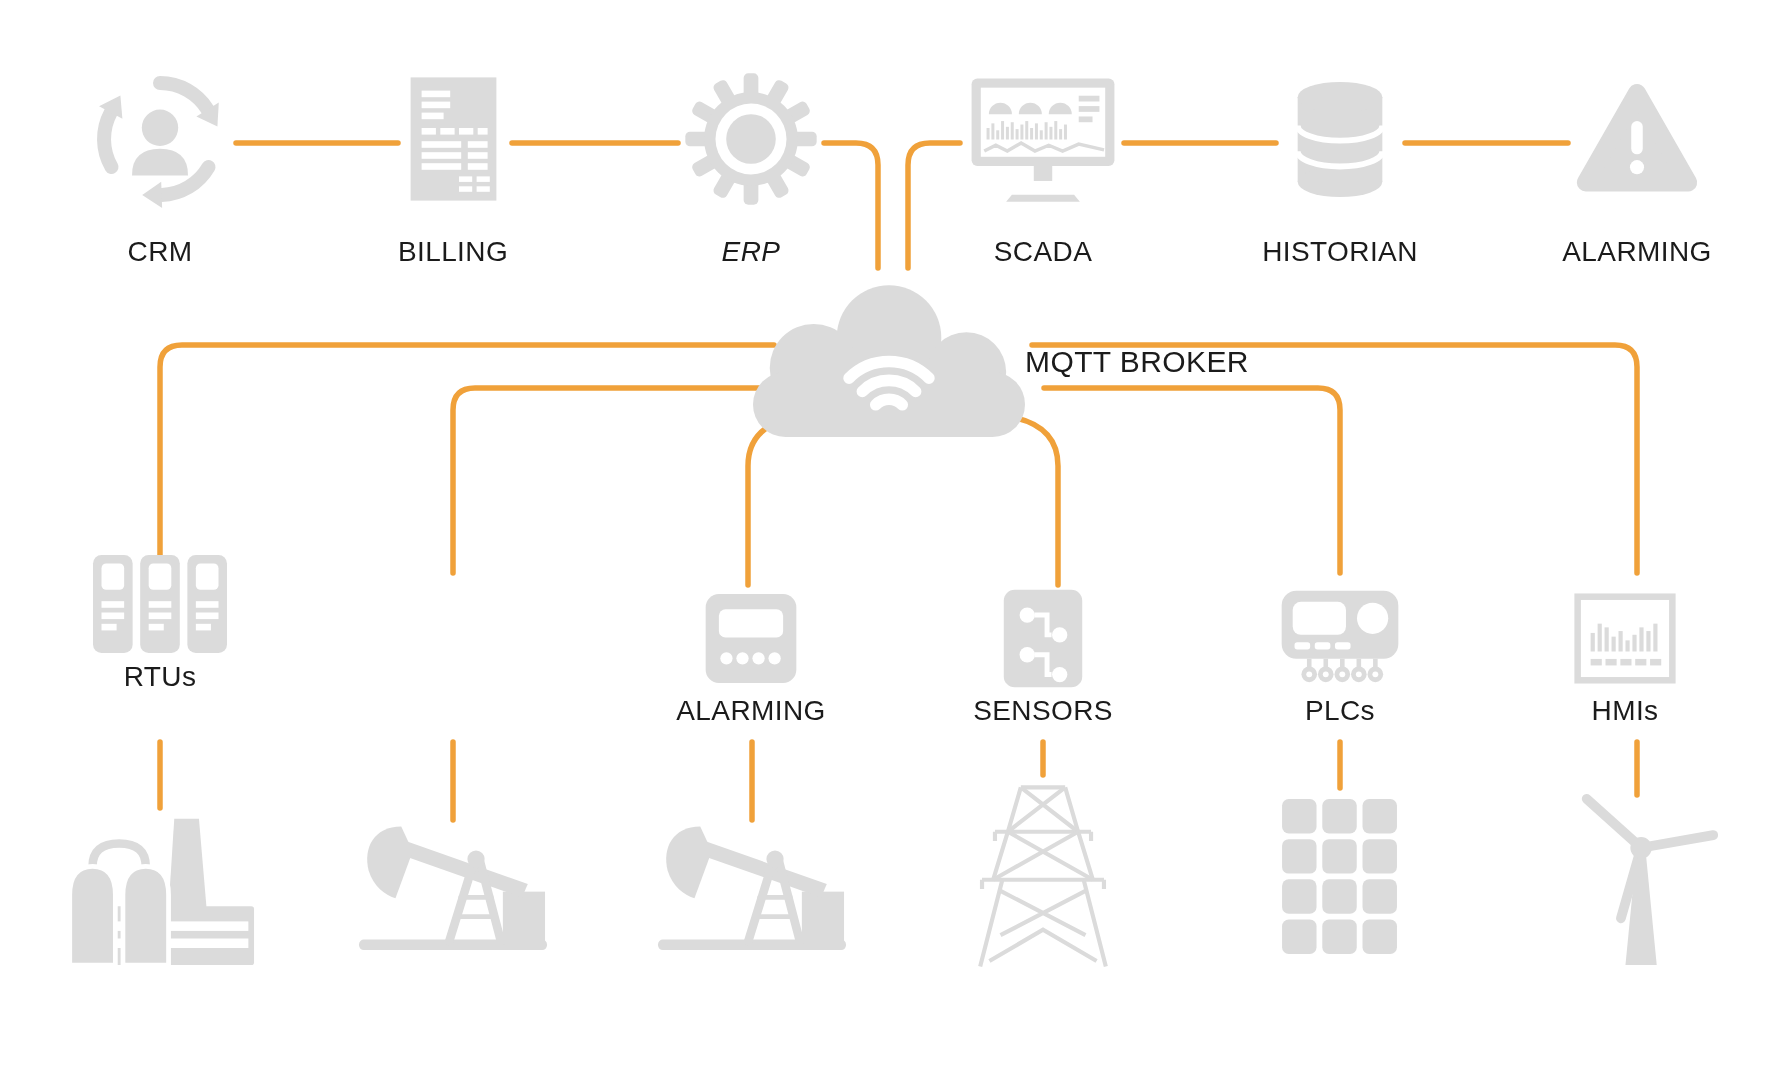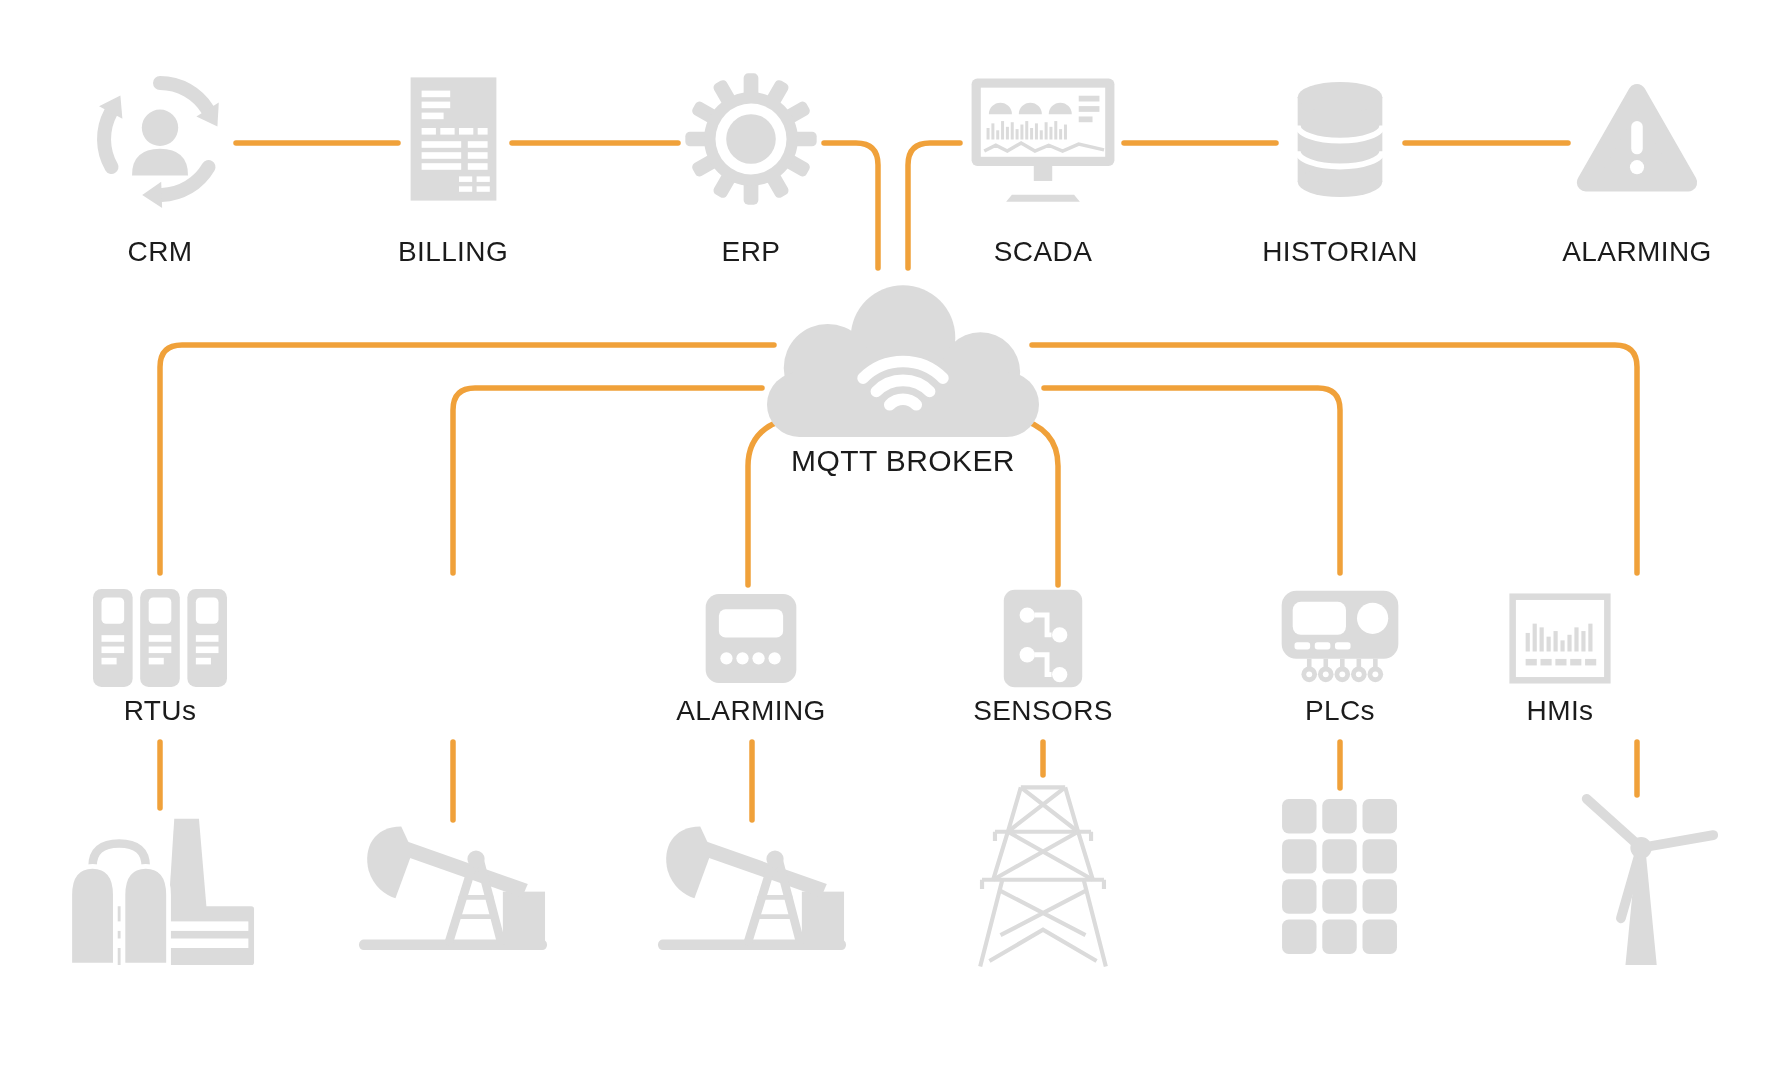--- a/index.html
+++ b/index.html
@@ -6,21 +6,21 @@
   body{width:1787px;height:1080px;position:relative;background:#fff;font-family:"Liberation Sans",sans-serif;overflow:hidden;}
   .stage{position:absolute;left:0;top:0;width:1787px;height:1080px;background:var(--bg,#fff);}
   .wires{position:absolute;left:0;top:0;z-index:1;}
   .wires path{stroke:var(--accent,#F0A13A);stroke-width:5.5;fill:none;stroke-linecap:round;}
   .cell{position:absolute;width:260px;display:flex;flex-direction:column;align-items:center;z-index:2;}
   .icon-box{display:flex;align-items:center;justify-content:center;}
   .top .icon-box{height:150px;}
   .dev .icon-box{height:104px;}
   .lbl{font-size:28px;color:var(--text,#1B1B1B);letter-spacing:.4px;margin-top:22px;white-space:nowrap;}
   .dev .lbl{margin-top:5px;}
-  .broker{position:absolute;left:753px;top:280px;width:300px;display:flex;flex-direction:column;align-items:center;z-index:2;justify-content:space-between;}
+  .broker{position:absolute;left:753px;top:280px;width:300px;display:flex;flex-direction:row;align-items:center;z-index:2;justify-content:space-between;}
   .broker .lbl{margin-top:3px;font-size:30px;}
   .field{position:absolute;z-index:2;}
   svg .g{fill:var(--gray,#DBDBDB);}
   svg .w{fill:#fff;}
   svg .gs{stroke:var(--gray,#DBDBDB);fill:none;}
   svg .ws{stroke:#fff;fill:none;}
 </style>
 </head>
 <body>
 
@@ -92,21 +92,21 @@
           <rect x="50" y="94" width="12" height="5"></rect>
             <rect x="66" y="94" width="12" height="5"></rect>
           <rect x="50" y="103" width="12" height="5"></rect>
             <rect x="66" y="103" width="12" height="5"></rect>
         </g>
       </svg>
     </div>
     <div class="lbl">BILLING</div>
   </div>
 
-  <div class="cell top" style="left:621px;top:64px;">
+  <div class="cell top" style="left:621px;top:64px;font-style:italic;">
     <div class="icon-box">
       <svg width="134" height="134" viewBox="0 0 100 100">
         <g class="g">
           <g>
             <rect x="44.5" y="1" width="11" height="18" rx="3.5"></rect>
             <rect x="44.5" y="1" width="11" height="18" rx="3.5" transform="rotate(30 50 50)"></rect>
             <rect x="44.5" y="1" width="11" height="18" rx="3.5" transform="rotate(60 50 50)"></rect>
             <rect x="44.5" y="1" width="11" height="18" rx="3.5" transform="rotate(90 50 50)"></rect>
             <rect x="44.5" y="1" width="11" height="18" rx="3.5" transform="rotate(120 50 50)"></rect>
             <rect x="44.5" y="1" width="11" height="18" rx="3.5" transform="rotate(150 50 50)"></rect>
@@ -202,21 +202,21 @@
         <g class="ws" stroke-width="11" stroke-linecap="round">
           <path d="M 91.8 93.8 A 54 54 0 0 1 168.2 93.8"></path>
           <path d="M 104.5 106.5 A 36 36 0 0 1 155.5 106.5"></path>
           <path d="M 117.3 119.3 A 18 18 0 0 1 142.7 119.3"></path>
         </g>
       </svg>
     </div>
     <div class="lbl">MQTT BROKER</div>
   </div>
 
-  <div class="cell dev" style="left:30px;top:586px;">
+  <div class="cell dev" style="left:30px;top:552px;">
     <div class="icon-box">
       <svg width="138" height="100" viewBox="0 0 146 106">
         <g class="g">
           <rect x="2" y="1" width="42" height="104" rx="9"></rect>
           <rect x="52" y="1" width="42" height="104" rx="9"></rect>
           <rect x="102" y="1" width="42" height="104" rx="9"></rect>
         </g>
         <g class="w">
           <rect x="11" y="10" width="24" height="28" rx="5"></rect>
             <rect x="11" y="50" width="24" height="7"></rect>
@@ -300,21 +300,21 @@
             <circle cx="52" cy="95" r="3.2"></circle>
             <circle cx="70" cy="95" r="3.2"></circle>
             <circle cx="88" cy="95" r="3.2"></circle>
             <circle cx="106" cy="95" r="3.2"></circle>
         </g>
       </svg>
     </div>
     <div class="lbl">PLCs</div>
   </div>
 
-  <div class="cell dev" style="left:1430px;top:586px;">
+  <div class="cell dev" style="left:1495px;top:586px;">
     <div class="icon-box">
       <svg width="104" height="93" viewBox="0 0 112 100">
         <rect class="gs" x="5" y="5" width="102" height="90" stroke-width="7"></rect>
         <g class="g">
           <rect x="19" y="44" width="4.5" height="20"></rect>
             <rect x="26.5" y="34" width="4.5" height="30"></rect>
             <rect x="34" y="38" width="4.5" height="26"></rect>
           <rect x="41.5" y="48" width="4.5" height="16"></rect>
             <rect x="49" y="42" width="4.5" height="22"></rect>
             <rect x="56.5" y="52" width="4.5" height="12"></rect>

